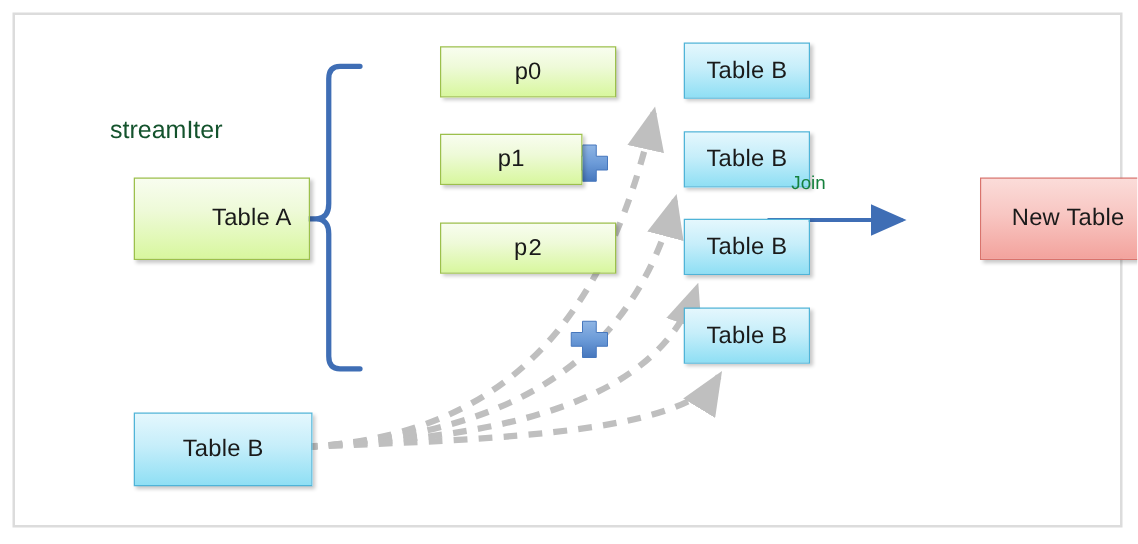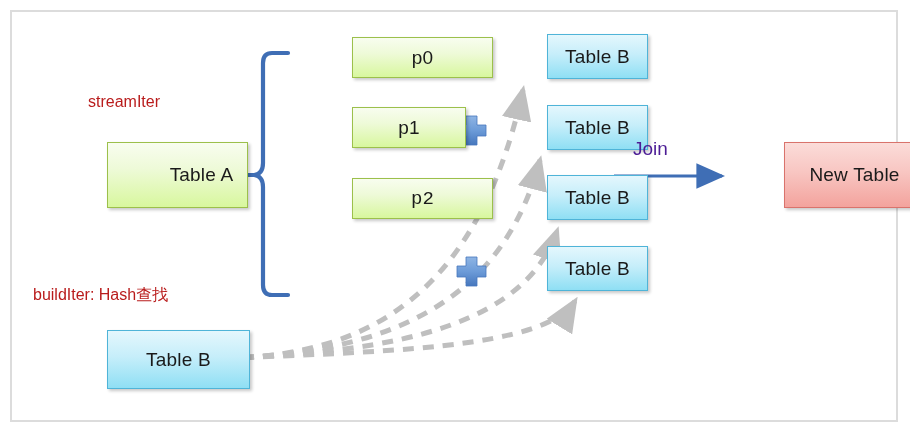--- a/index.html
+++ b/index.html
@@ -54,28 +54,28 @@
   .box-blue {
     background: linear-gradient(to bottom, #e4f7fd 0%, #c6eefa 45%, #8fdff4 100%);
     border: 1px solid #4fb4d8;
   }
   .box-red {
     background: linear-gradient(to bottom, #fbdcd9 0%, #f8c6c2 45%, #f3a39d 100%);
     border: 1px solid #d9736c;
   }
   .label {
     position: absolute;
-    font-size: 16px;
-    color: #b91c1c;
+    font-size: 20px;
+    color: #14532d;
     white-space: nowrap;
   }
   .label-join {
     position: absolute;
-    font-size: 19px;
-    color: #4c1d95;
+    font-size: 15px;
+    color: #15803d;
     white-space: nowrap;
   }
 </style>
 </head>
 <body>
 
 <div id="canvas">
   <div class="frame"></div>
 
   <svg class="layer" viewBox="0 0 910 435">
@@ -122,21 +122,20 @@
       </g>
       <g>
         <path d="M466,257 h11 v9 h9 v11 h-9 v9 h-11 v-9 h-9 v-11 h9 z" fill="url(#plusGrad)" stroke="#4677bd" stroke-width="0.8"></path>
       </g>
     </g>
   </svg>
 
   <div class="label" style="left:88px; top:93px;">streamIter</div>
   <div class="box box-green" style="left:60px; top:142px; width:141px; height:66px;padding-left:48px;">Table A</div>
 
-  <div class="label" style="left:33px; top:285px;">buildIter: Hash查找</div>
   <div class="box box-blue" style="left:60px; top:330px; width:143px; height:59px;">Table B</div>
 
   <div class="box box-green" style="left:305px; top:37px; width:141px; height:41px;">p0</div>
   <div class="box box-blue" style="left:500px; top:34px; width:101px; height:45px;">Table B</div>
 
   <div class="box box-green" style="left:305px; top:107px; width:114px; height:41px;">p1</div>
   <div class="box box-blue" style="left:500px; top:105px; width:101px; height:45px;">Table B</div>
 
   <div class="box box-green" style="left:305px; top:178px; width:141px; height:41px;font-family:Liberation Mono, monospace;">p2</div>
   <div class="box box-blue" style="left:500px; top:175px; width:101px; height:45px;">Table B</div>

